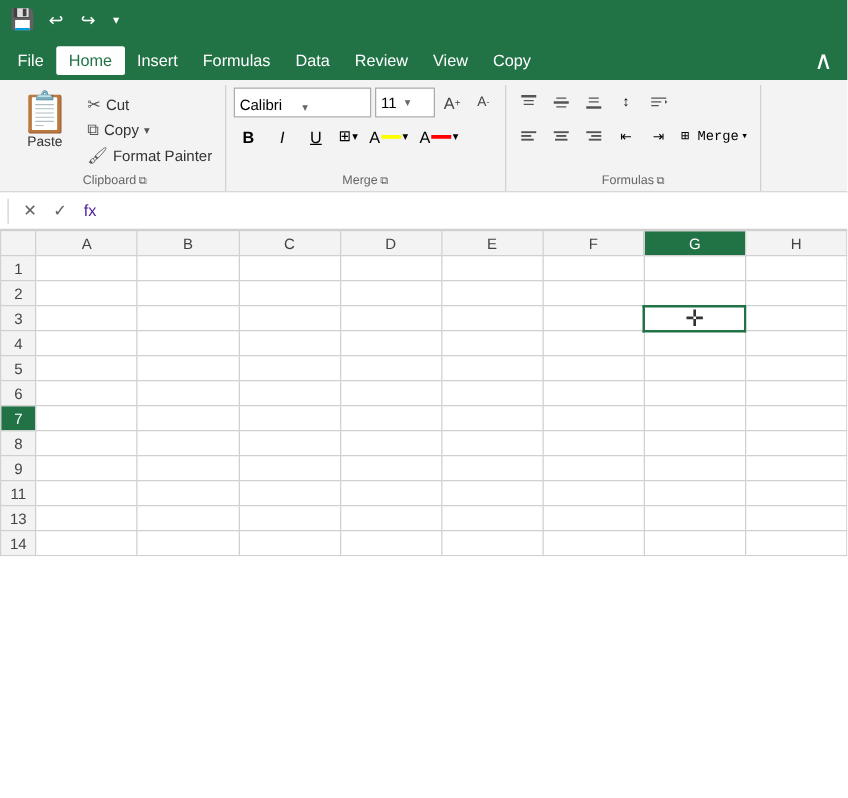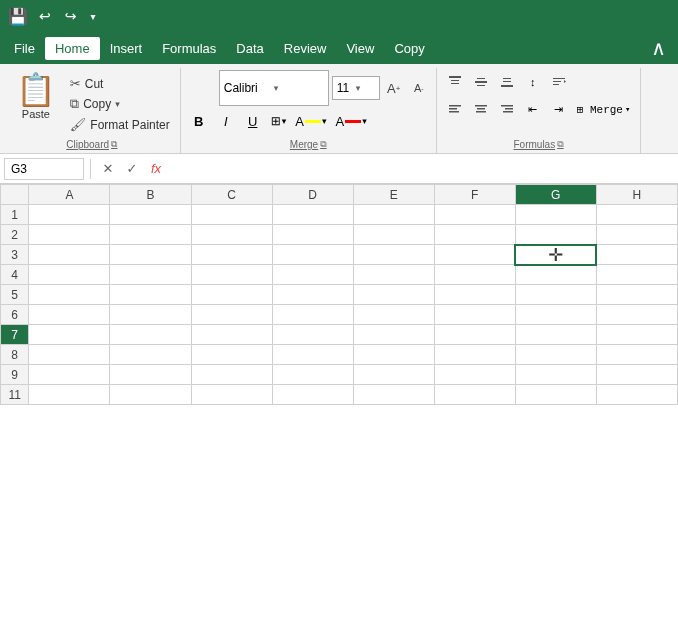--- a/index.html
+++ b/index.html
@@ -68,21 +68,20 @@
       flex: 1;
     }
     .ribbon-group-label {
       text-align: center;
       font-size: 10px;
       color: #666;
       padding: 2px 0 3px 0;
       display: flex;
       justify-content: center;
       gap: 2px;
-      text-decoration: underline;
     }
     .ribbon-group-label-expand {
       font-size: 9px;
       color: #666;
       cursor: pointer;
     }
 
     
     .clipboard-group .ribbon-group-content {
       gap: 4px;
@@ -126,29 +125,28 @@
       flex-direction: column;
       gap: 3px;
     }
     .font-row {
       display: flex;
       align-items: center;
       gap: 3px;
     }
     .font-selector {
       display: flex;
-      align-items: center;
+      align-items: flex-end;
       border: 1px solid #ababab;
       background: #fff;
       padding: 2px 4px;
-      height: 36px;
+      height: 24px;
       cursor: pointer;
       font-size: 12px;
       min-width: 110px;
-      margin-left: 32px;
     }
     .font-selector span { flex: 1; }
     .font-selector .arrow { font-size: 9px; color: #666; }
     .size-selector {
       display: flex;
       align-items: center;
       border: 1px solid #ababab;
       background: #fff;
       padding: 2px 4px;
       height: 24px;
@@ -234,21 +232,21 @@
     }
     .formula-btns {
       display: flex; align-items: center; gap: 2px;
     }
     .formula-btn {
       width: 22px; height: 22px;
       display: flex; align-items: center; justify-content: center;
       cursor: pointer; border-radius: 2px; color: #666; font-size: 13px;
     }
     .fx-label {
-      font-size: 13px; color: #ef4444; font-style: italic; padding: 0 4px;
+      font-size: 13px; color: #4c1d95; padding: 0 4px;
     }
     .formula-input {
       flex: 1; border: none; outline: none; font-size: 12px; padding: 0 4px;
     }
 
     
     .spreadsheet {
       display: flex;
       flex-direction: column;
       flex: 1;
@@ -490,23 +488,20 @@
     <div class="ribbon-group-label">
       <span>Formulas</span>
       <span class="ribbon-group-label-expand">⧉</span>
     </div>
   </div>
 
   <div style="flex:1;"></div>
 </div>
 
 <div class="formula-bar">
-  <div class="name-box">
-    <span>G3</span>
-  </div>
   <div class="formula-divider"></div>
   <div class="formula-btns">
     <div class="formula-btn">✕</div>
     <div class="formula-btn">✓</div>
   </div>
   <div class="fx-label">fx</div>
   <input class="formula-input" type="text" value="" style="">
 </div>
 
 <div class="spreadsheet">
@@ -631,16 +626,38 @@
             <td class="row-num">11</td>
             <td class="cell"></td>
             <td class="cell"></td>
             <td class="cell"></td>
             <td class="cell"></td>
             <td class="cell"></td>
             <td class="cell"></td>
             <td class="cell"></td>
             <td class="cell"></td>
           </tr>
+          <tr>
+            <td class="row-num">13</td>
+            <td class="cell"></td>
+            <td class="cell"></td>
+            <td class="cell"></td>
+            <td class="cell"></td>
+            <td class="cell"></td>
+            <td class="cell"></td>
+            <td class="cell"></td>
+            <td class="cell"></td>
+          </tr>
+          <tr>
+            <td class="row-num">14</td>
+            <td class="cell"></td>
+            <td class="cell"></td>
+            <td class="cell"></td>
+            <td class="cell"></td>
+            <td class="cell"></td>
+            <td class="cell"></td>
+            <td class="cell"></td>
+            <td class="cell"></td>
+          </tr>
         </tbody>
     </table>
   </div>
 </div>
 
 </body></html>

